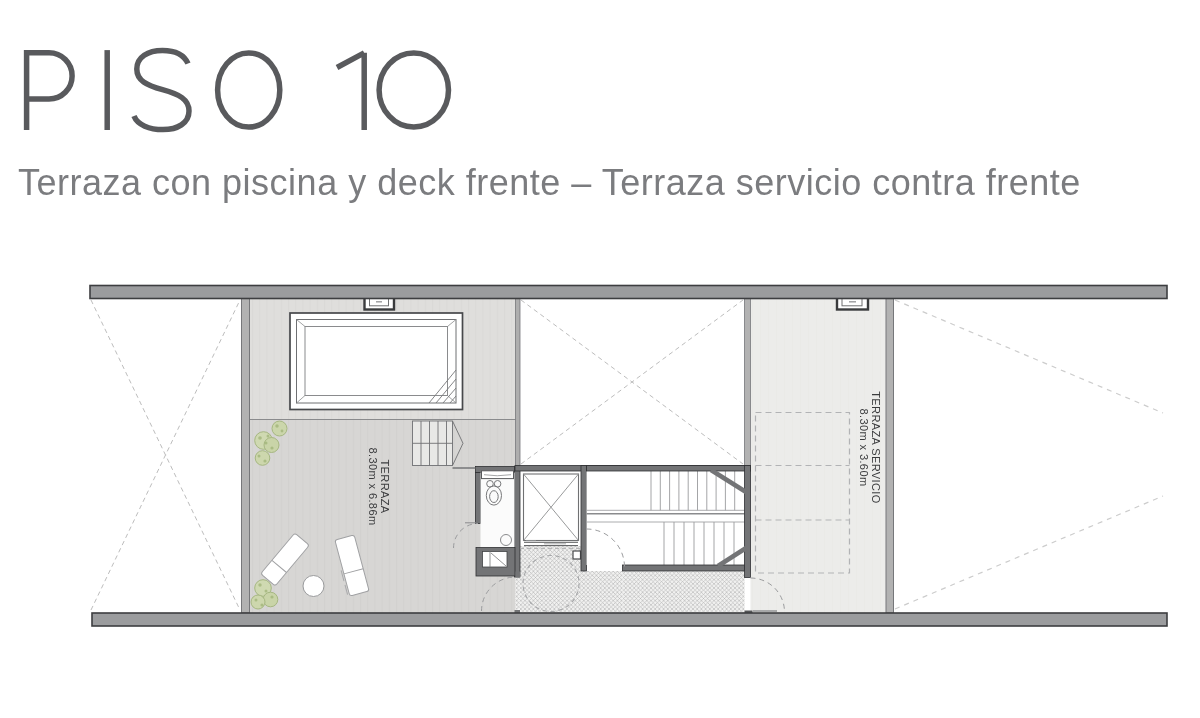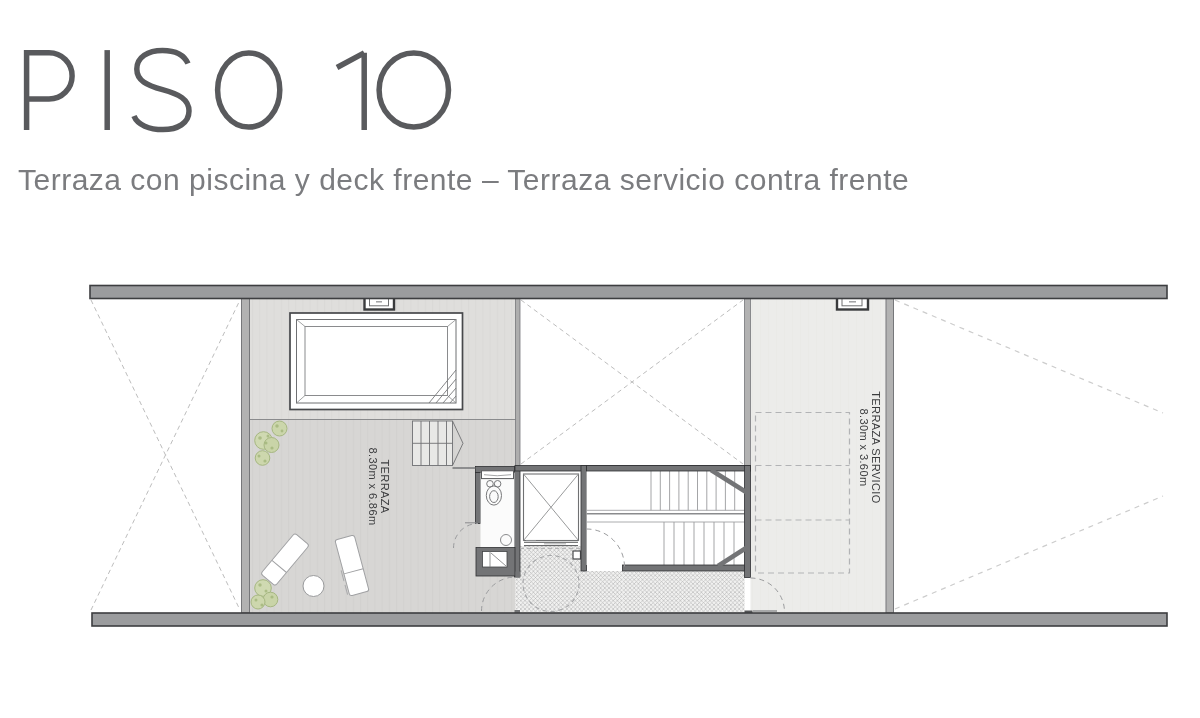--- a/index.html
+++ b/index.html
@@ -1,17 +1,17 @@
 <!DOCTYPE html>
 <html><head>
 <meta charset="utf-8">
 <style>
   html,body{margin:0;padding:0;background:#ffffff;width:1200px;height:718px;overflow:hidden;}
   body{font-family:"Liberation Sans", sans-serif;position:relative;}
-  .subtitle{position:absolute;left:18px;top:165px;font-size:30px;color:#7b7c7f;letter-spacing:0.5px;line-height:1;}
+  .subtitle{position:absolute;left:18px;top:165px;font-size:36px;color:#7b7c7f;letter-spacing:0.5px;line-height:1;}
   svg{position:absolute;left:0;top:0;}
   text{font-family:"Liberation Sans", sans-serif;}
 </style>
 </head>
 <body>
 
 <div class="subtitle">Terraza con piscina y deck frente – Terraza servicio contra frente</div>
 <svg width="1200" height="718" viewBox="0 0 1200 718">
 <defs>
   <pattern id="deck" width="7.2" height="40" patternUnits="userSpaceOnUse">

